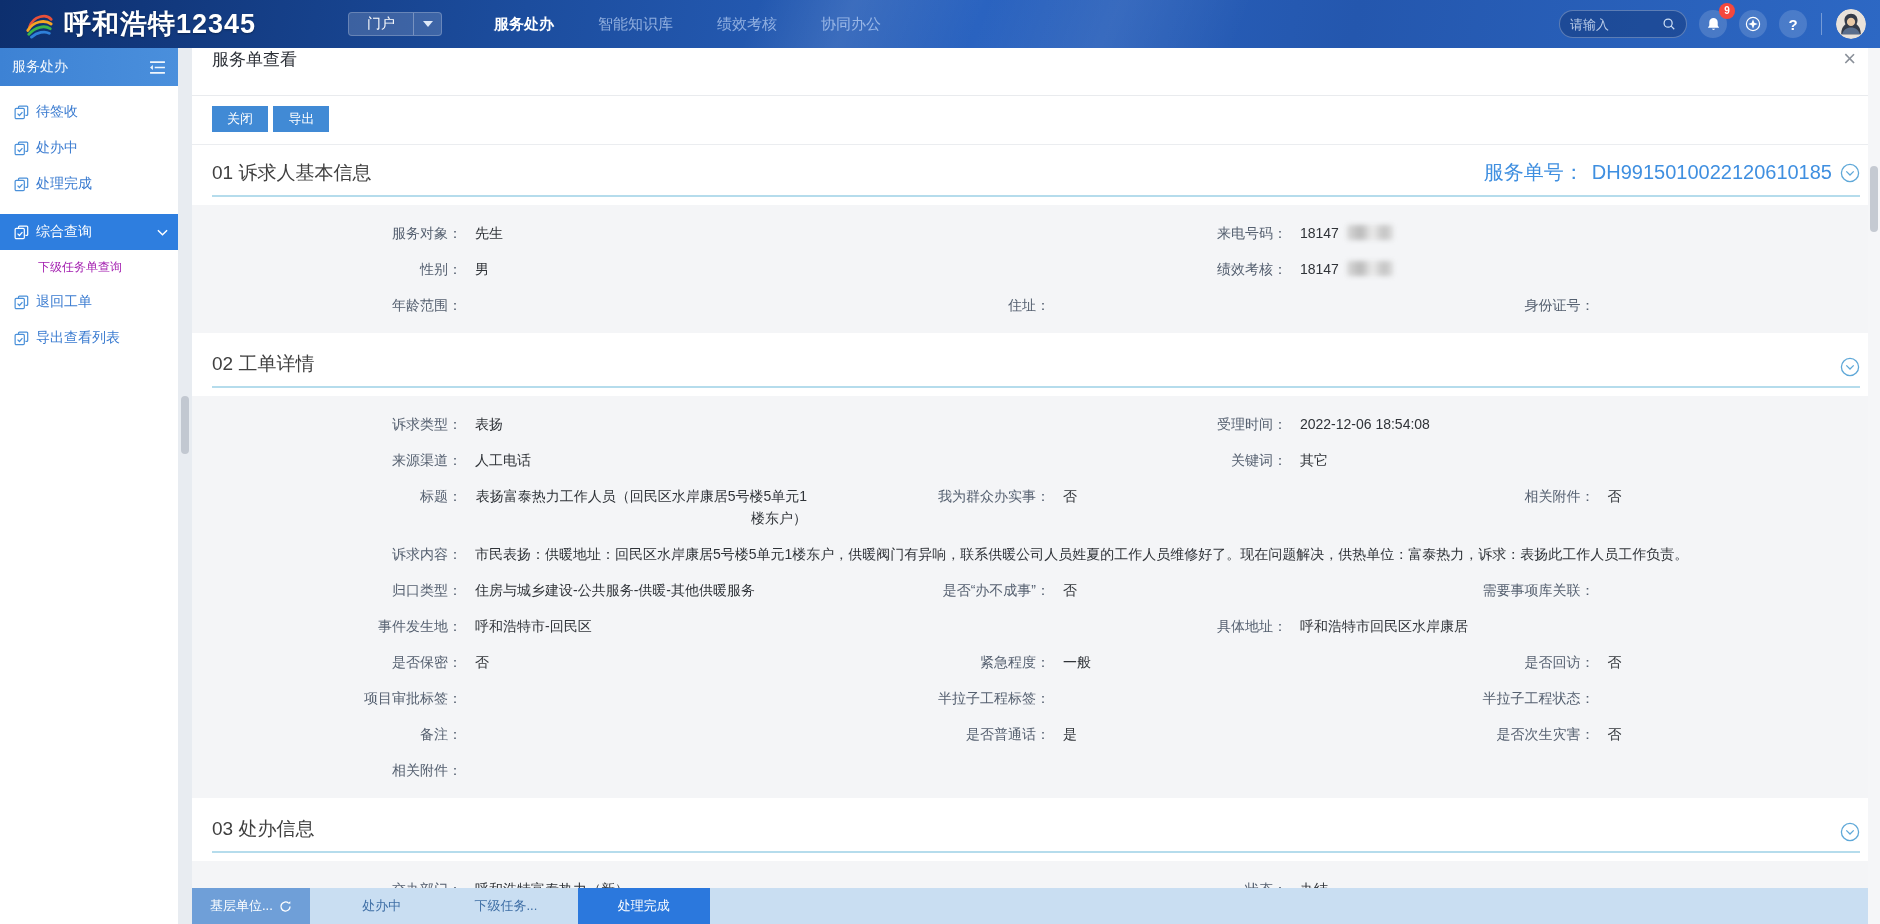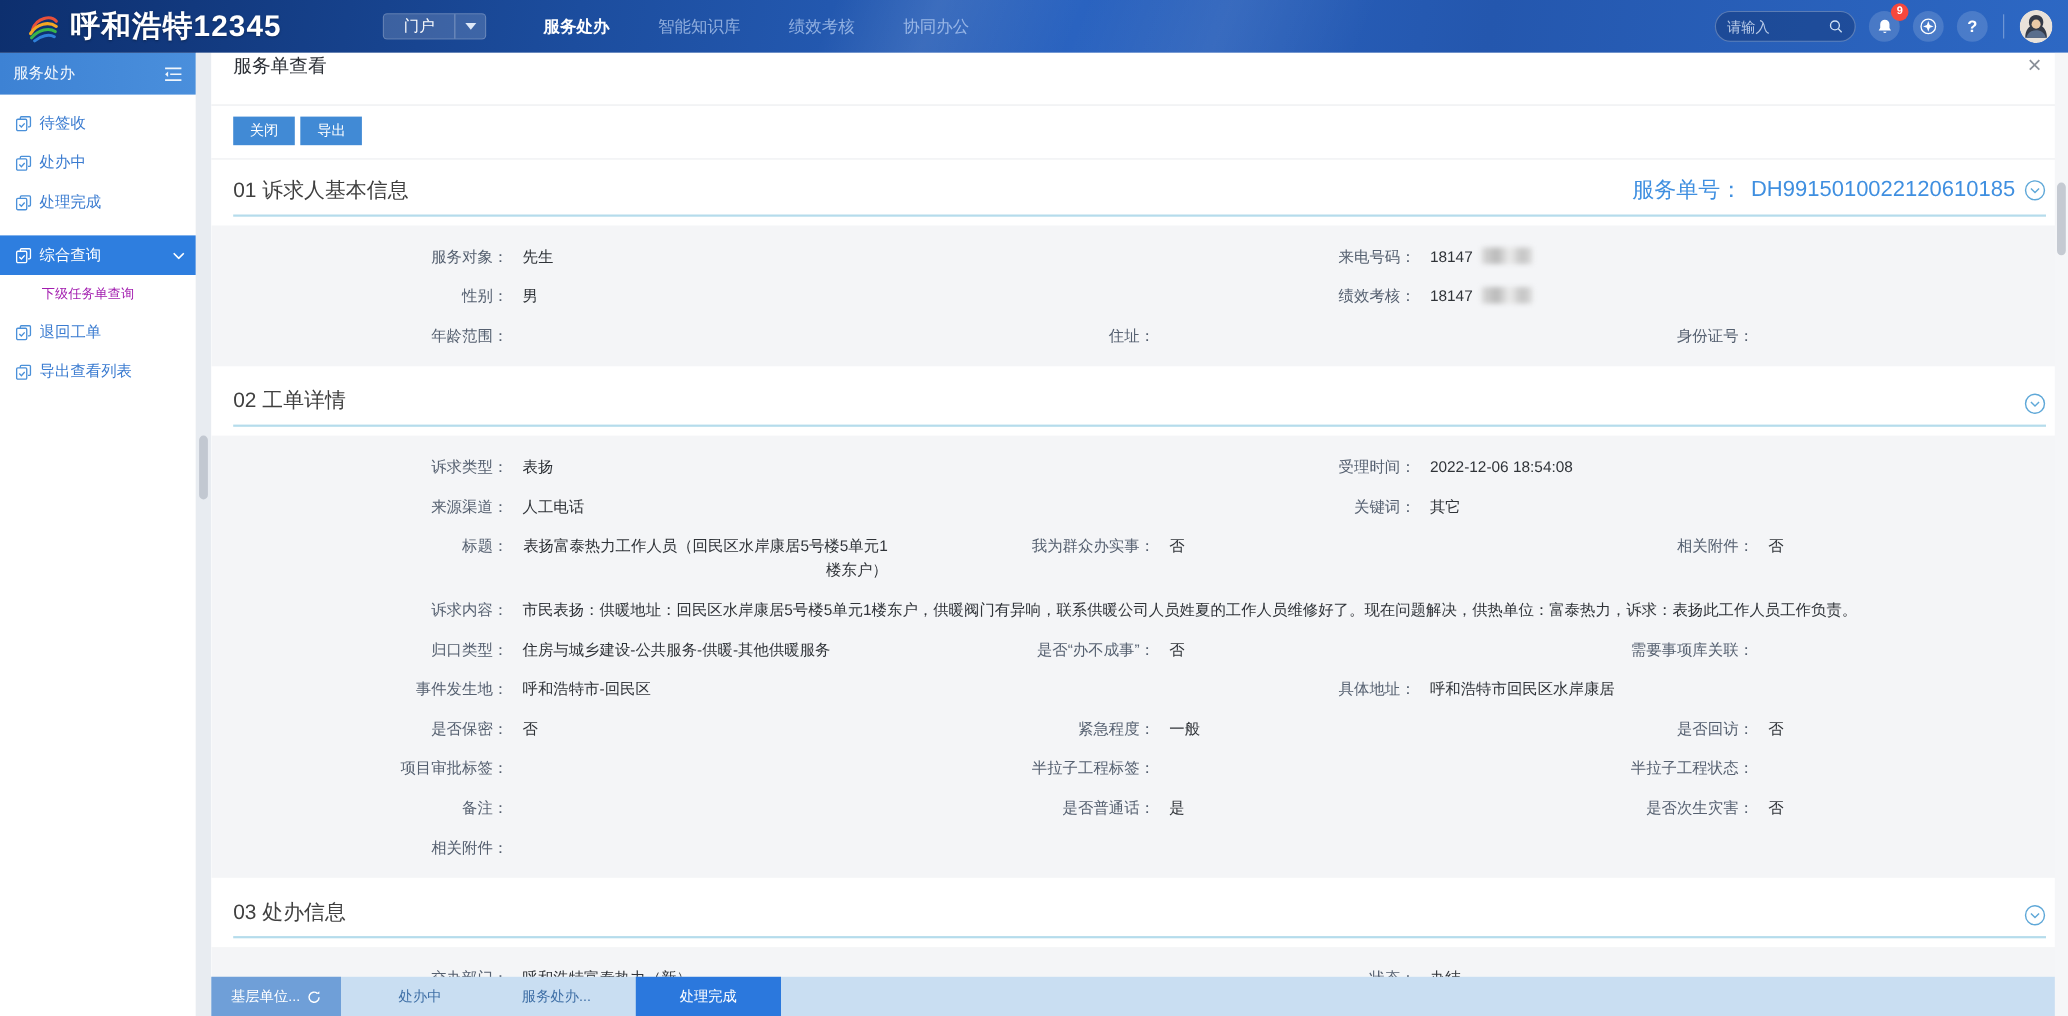--- a/index.html
+++ b/index.html
@@ -518,21 +518,21 @@
         <div class="tab first">
           <span>基层单位...</span>
           <span style="display:flex;">
             <svg width="13" height="13" viewBox="0 0 16 16">
                 <path d="M13.6 8a5.6 5.6 0 1 1-1.9-4.2" fill="none" stroke="#fff" stroke-width="1.6"></path>
                 <path d="M13.9 1.4v3.2l-3.1-.4z" fill="#fff"></path>
               </svg>
           </span>
         </div>
         <div class="tab">处办中</div>
-        <div class="tab">服务处办...</div>
+        <div class="tab">下级任务...</div>
         <div class="tab active">处理完成</div>
       </div>
 
       <div class="vscroll-track">
         <div class="vscroll-thumb"></div>
       </div>
 
     </div>
   </div>
 </div>

